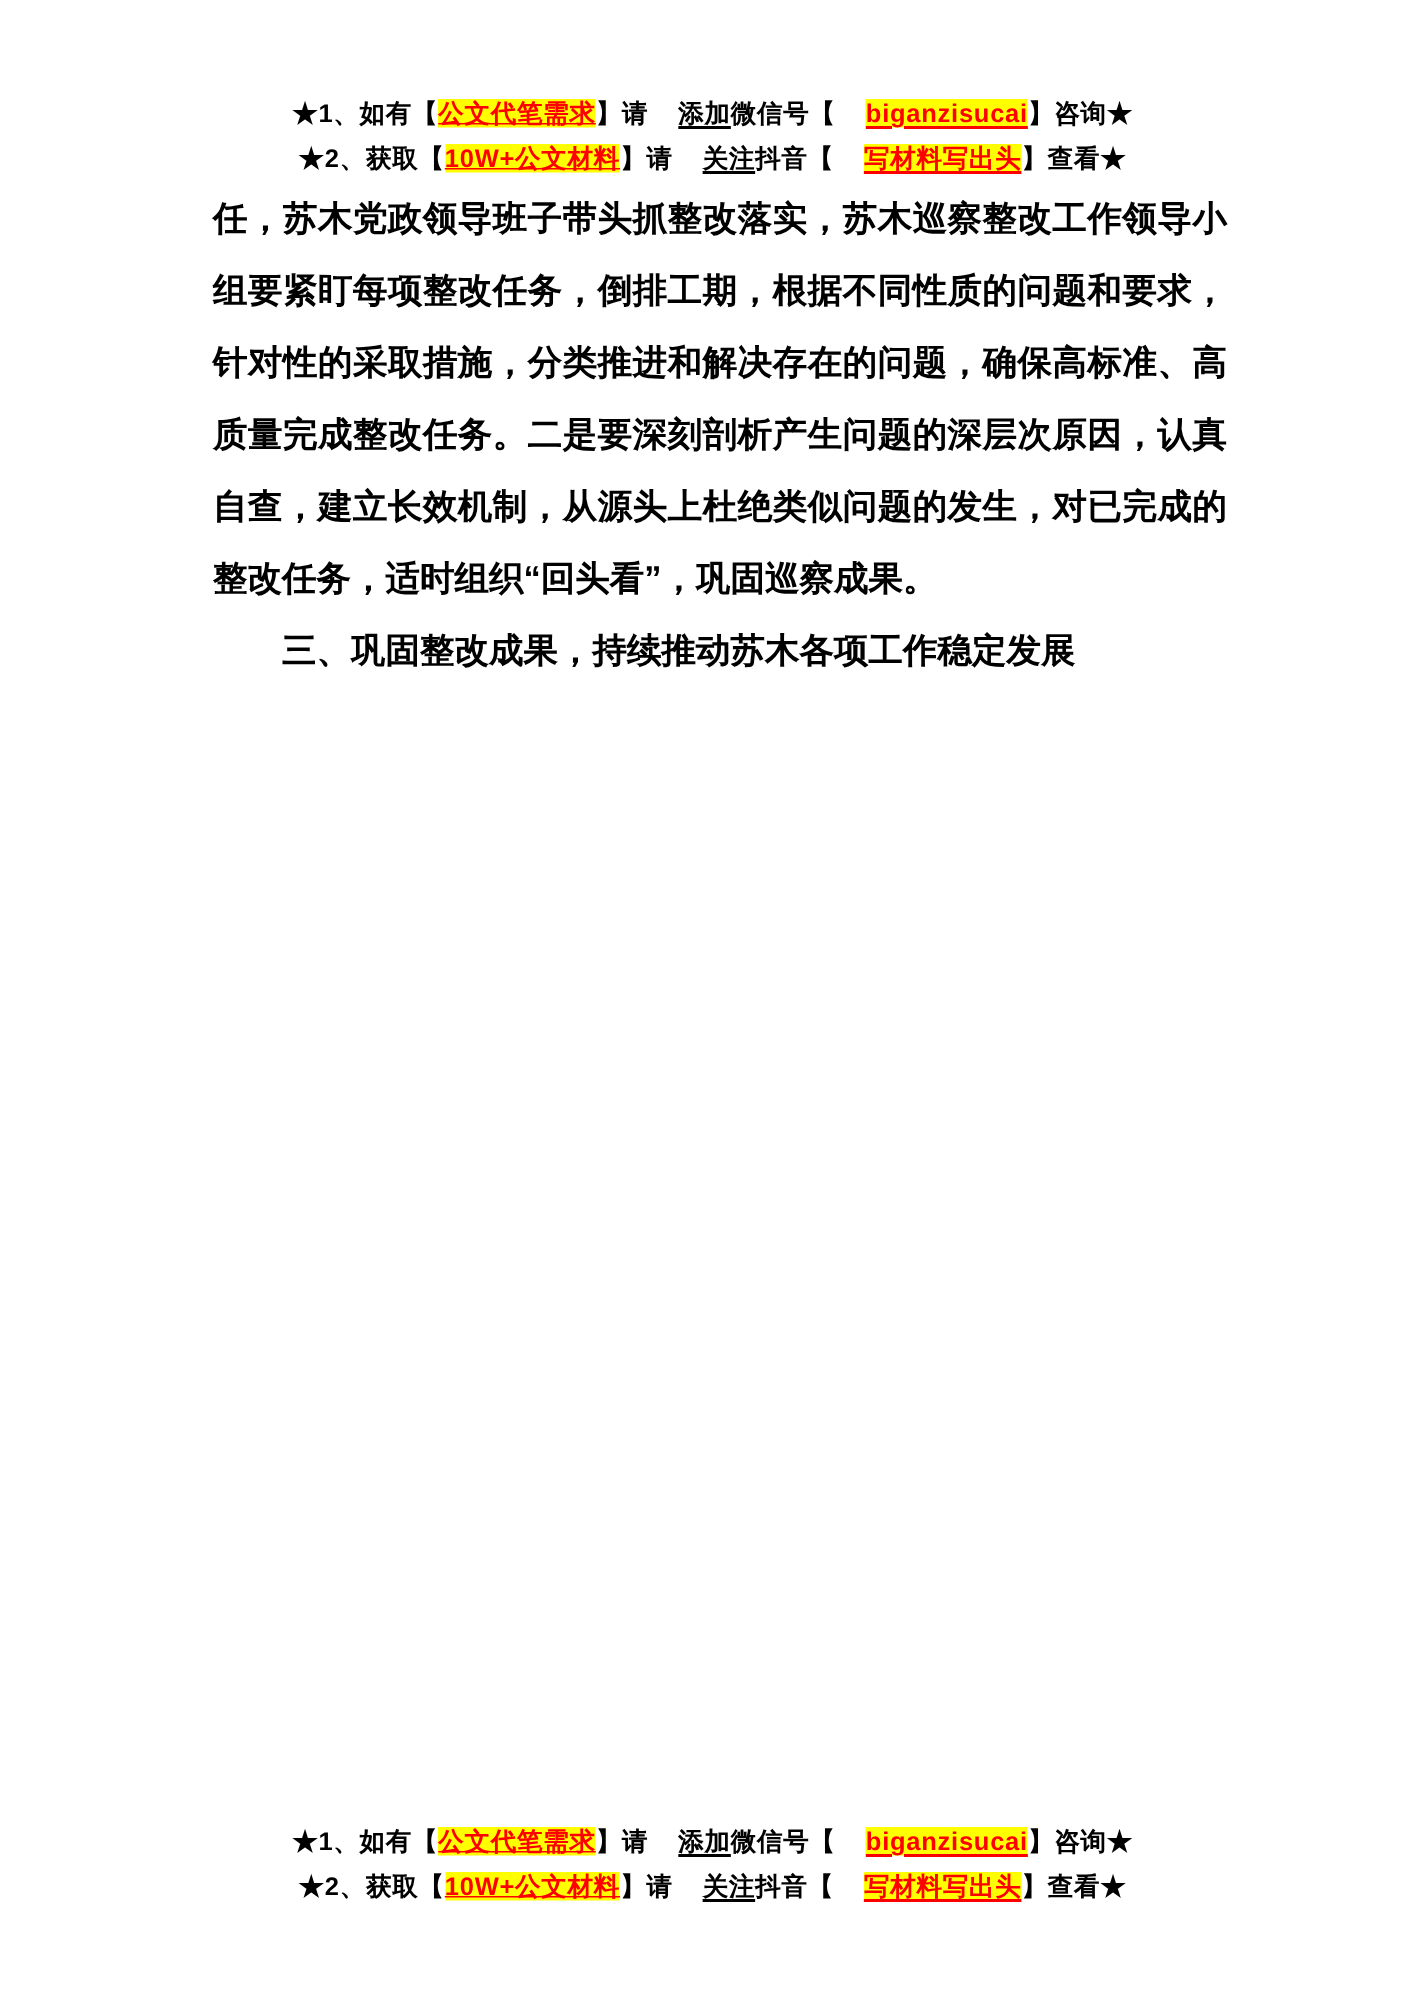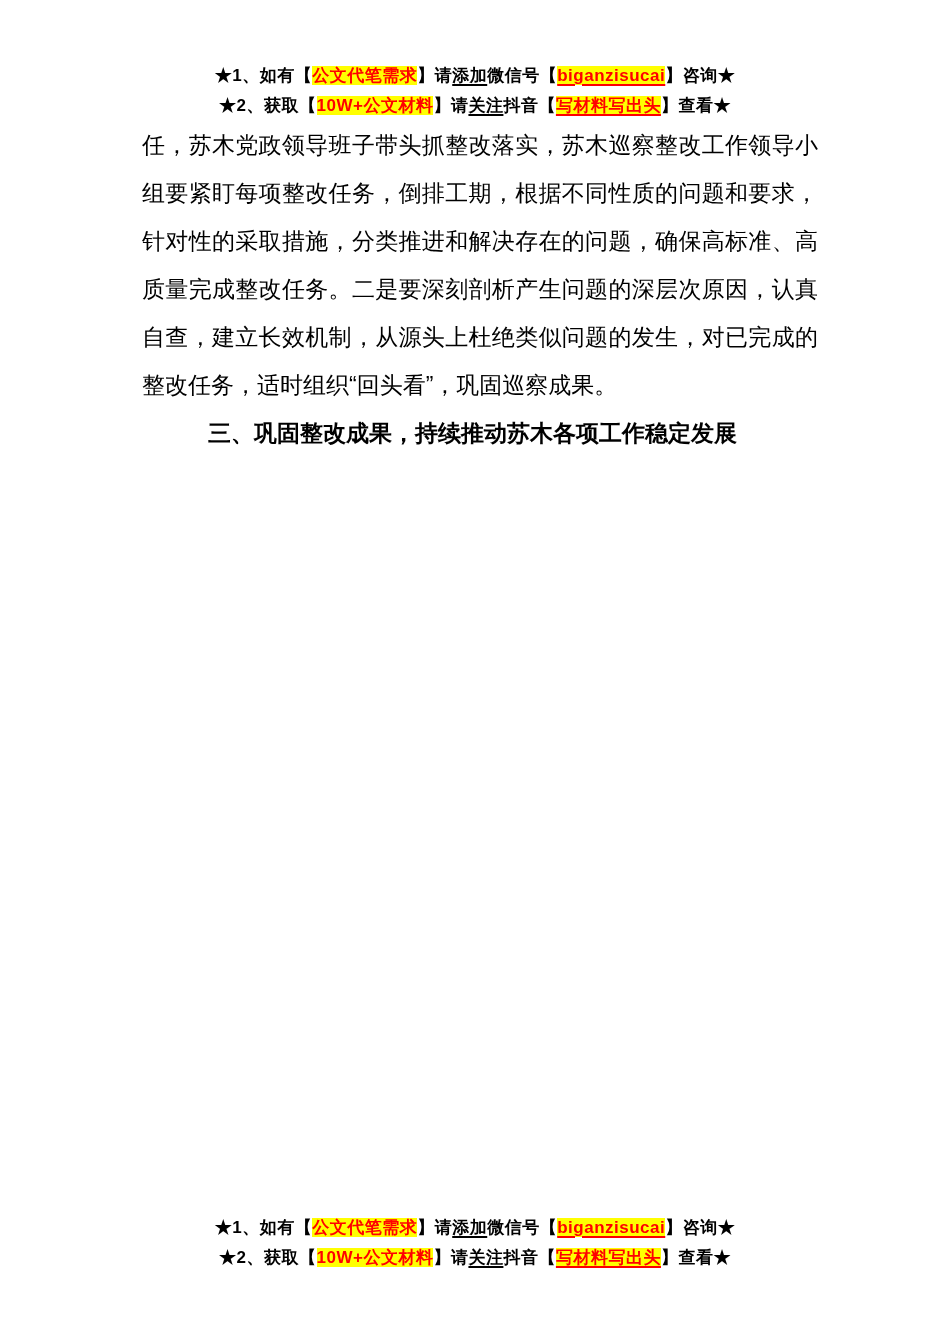--- a/index.html
+++ b/index.html
@@ -33,41 +33,44 @@
     line-height: 30px;
     letter-spacing: 0.5px;
     white-space: nowrap;
   }
   .promo-top { top: 61px; }
   .promo-bottom { top: 1213px; }
   .promo .seg { color: var(--ink); text-align: center; }
   .promo .seg-hl {
     color: var(--red);
     background: var(--yellow);
+    text-decoration: underline;
   }
   .promo .seg-ul {
     text-decoration: underline;
     text-decoration-thickness: 2px;
     text-underline-offset: 3px;
+    margin-left: 20px;
   }
   
   .doc-body {
     position: absolute;
     top: 121px;
     left: 142px;
     width: 676px;
     font-size: 23px;
     line-height: 48px;
     text-align: justify;
   }
   .doc-body p.para {
     margin: 0;
     padding: 0;
+    font-weight: bold;
   }
-  .doc-body p.indent { text-indent: 2em; margin-left: 20px; }
+  .doc-body p.indent { text-indent: 2em; }
   .doc-body p.bold { font-weight: bold; }
 </style>
 </head>
 <body>
 
 <div class="page">
   <div class="promo promo-top" id="promo-top">
       <div class="promo-line"><span class="seg">★1、如有【</span><span class="seg seg-hl">公文代笔需求</span><span class="seg">】请</span><span class="seg seg-ul">添加</span><span class="seg">微信号【</span><span class="seg seg-hl seg-ul">biganzisucai</span><span class="seg">】咨询★</span></div>
       <div class="promo-line"><span class="seg">★2、获取【</span><span class="seg seg-hl">10W+公文材料</span><span class="seg">】请</span><span class="seg seg-ul">关注</span><span class="seg">抖音【</span><span class="seg seg-hl seg-ul">写材料写出头</span><span class="seg">】查看★</span></div>
     </div>

